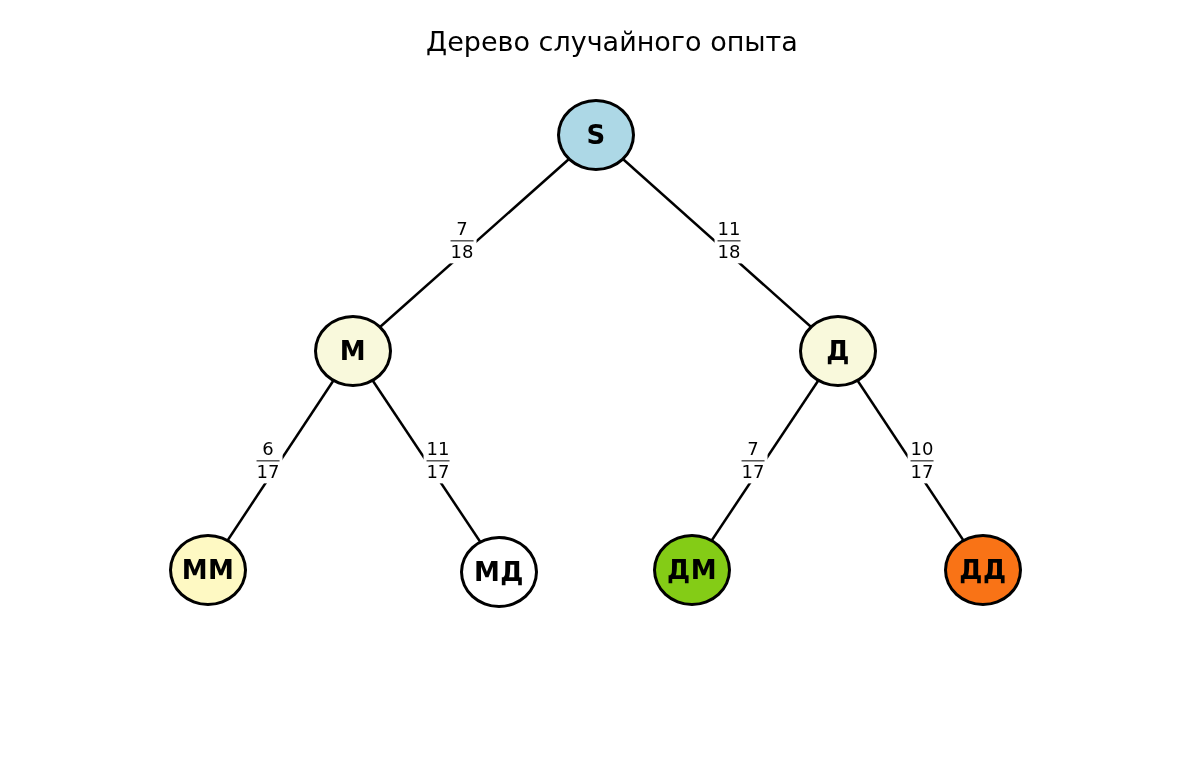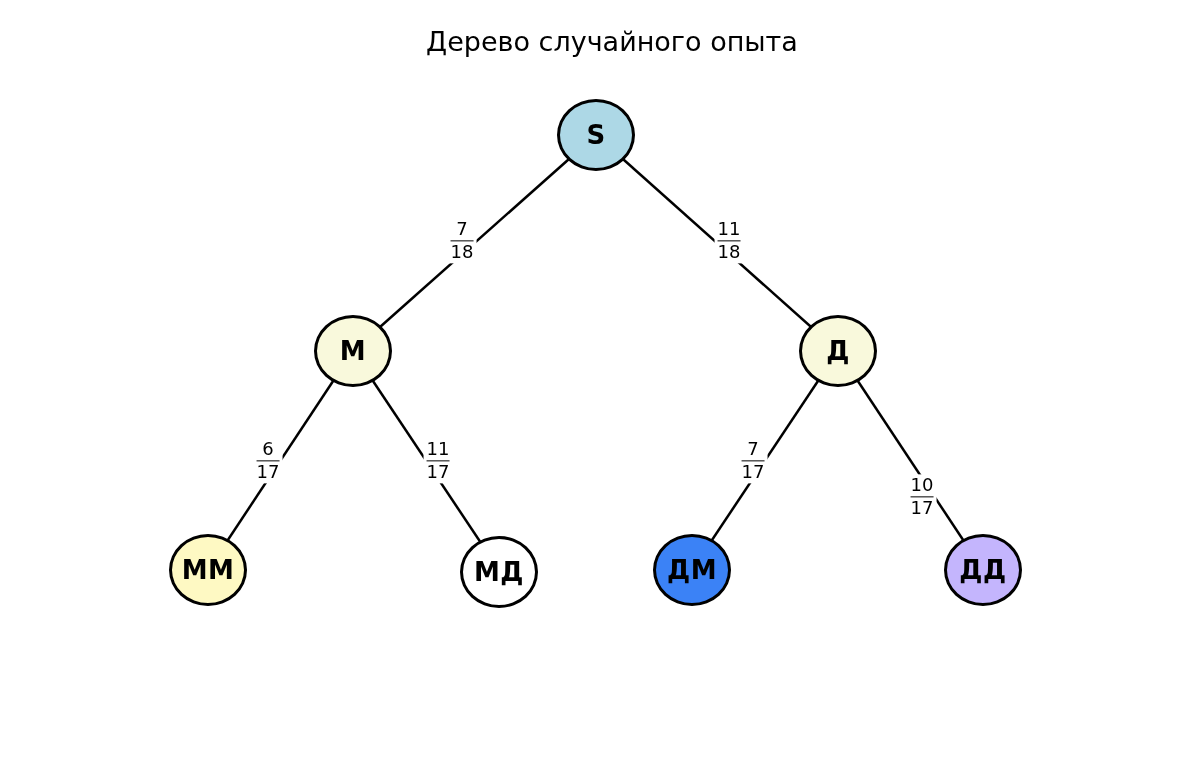--- a/index.html
+++ b/index.html
@@ -104,21 +104,21 @@
       <div class="fraction" style="left: 438px; top: 461px;">
         <span>11</span>
         <span class="bar"></span>
         <span>17</span>
       </div>
       <div class="fraction" style="left: 753px; top: 461px;">
         <span>7</span>
         <span class="bar"></span>
         <span>17</span>
       </div>
-      <div class="fraction" style="left: 922px; top: 461px; margin-top: 36px;">
+      <div class="fraction" style="left: 922px; top: 461px;">
         <span>10</span>
         <span class="bar"></span>
         <span>17</span>
       </div>
     </div>
   <div>
       <div class="node" style="left: 596px; top: 135px; background: rgb(173, 216, 230); border-color: rgb(0, 0, 0);">
         <span class="node-label">S</span>
       </div>
       <div class="node" style="left: 353px; top: 351px; background: rgb(249, 249, 220); border-color: rgb(0, 0, 0);">
@@ -126,20 +126,20 @@
       </div>
       <div class="node" style="left: 838px; top: 351px; background: rgb(249, 249, 220); border-color: rgb(0, 0, 0);">
         <span class="node-label">Д</span>
       </div>
       <div class="node" style="left: 208px; top: 570px; background: #fef9c3; border-color: rgb(0, 0, 0);">
         <span class="node-label">ММ</span>
       </div>
       <div class="node" style="left: 499px; top: 572px; background: rgb(255, 255, 255); border-color: rgb(0, 0, 0);">
         <span class="node-label">МД</span>
       </div>
-      <div class="node" style="left: 692px; top: 570px; background: #3b82f6; border-color: rgb(0, 0, 0);">
+      <div class="node" style="left: 692px; top: 570px; background: #84cc16; border-color: rgb(0, 0, 0);">
         <span class="node-label">ДМ</span>
       </div>
-      <div class="node" style="left: 983px; top: 570px; background: #c4b5fd; border-color: rgb(0, 0, 0);">
+      <div class="node" style="left: 983px; top: 570px; background: #f97316; border-color: rgb(0, 0, 0);">
         <span class="node-label">ДД</span>
       </div>
     </div>
 </div>
 
 </body></html>

